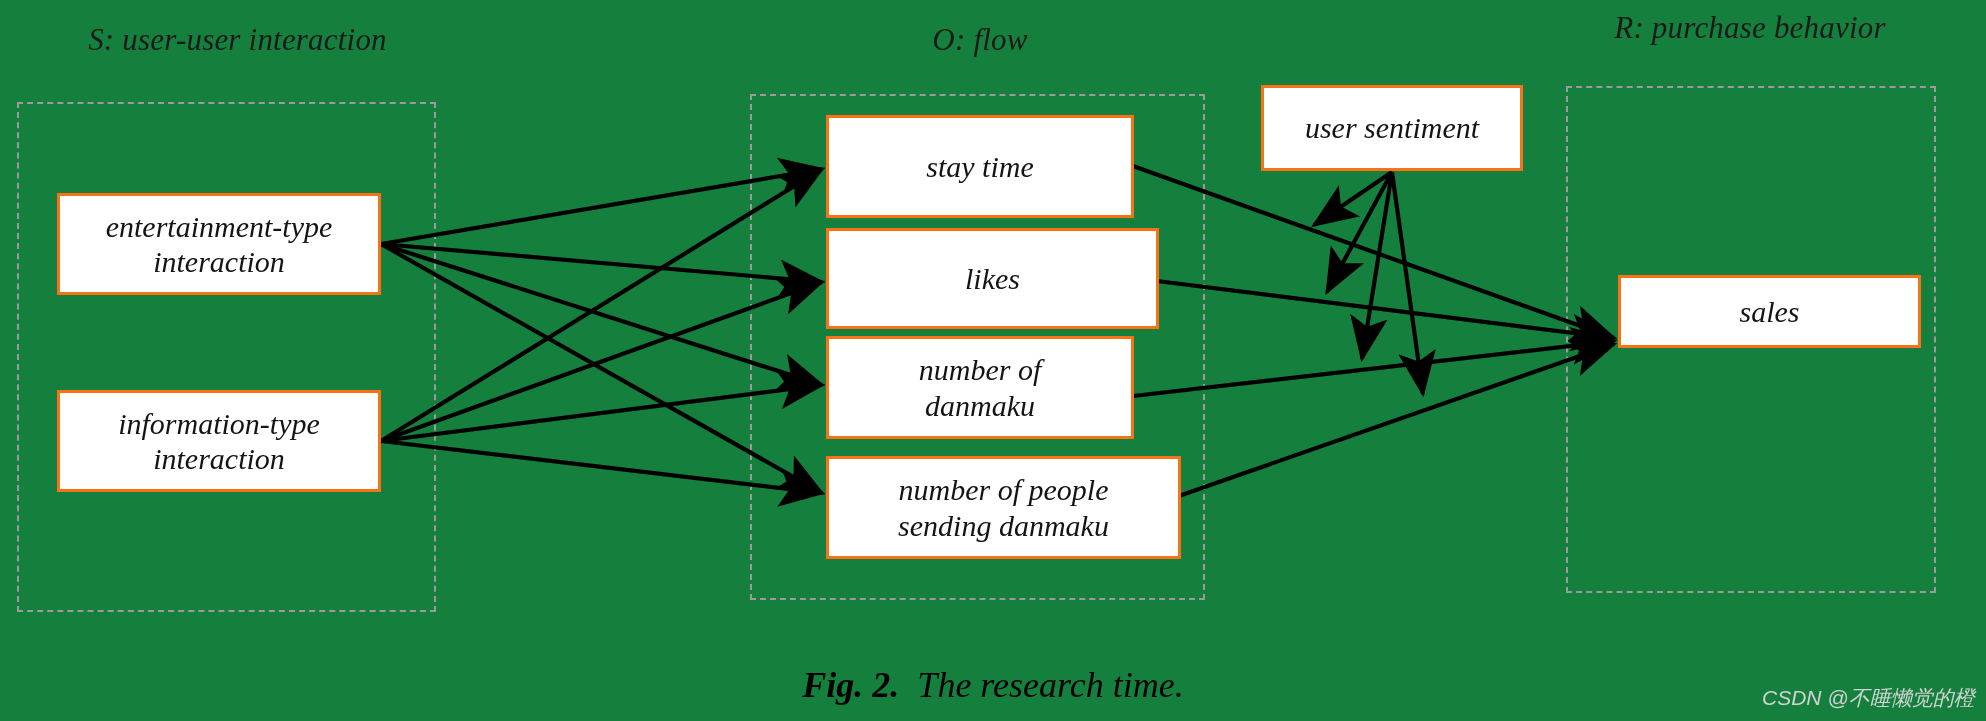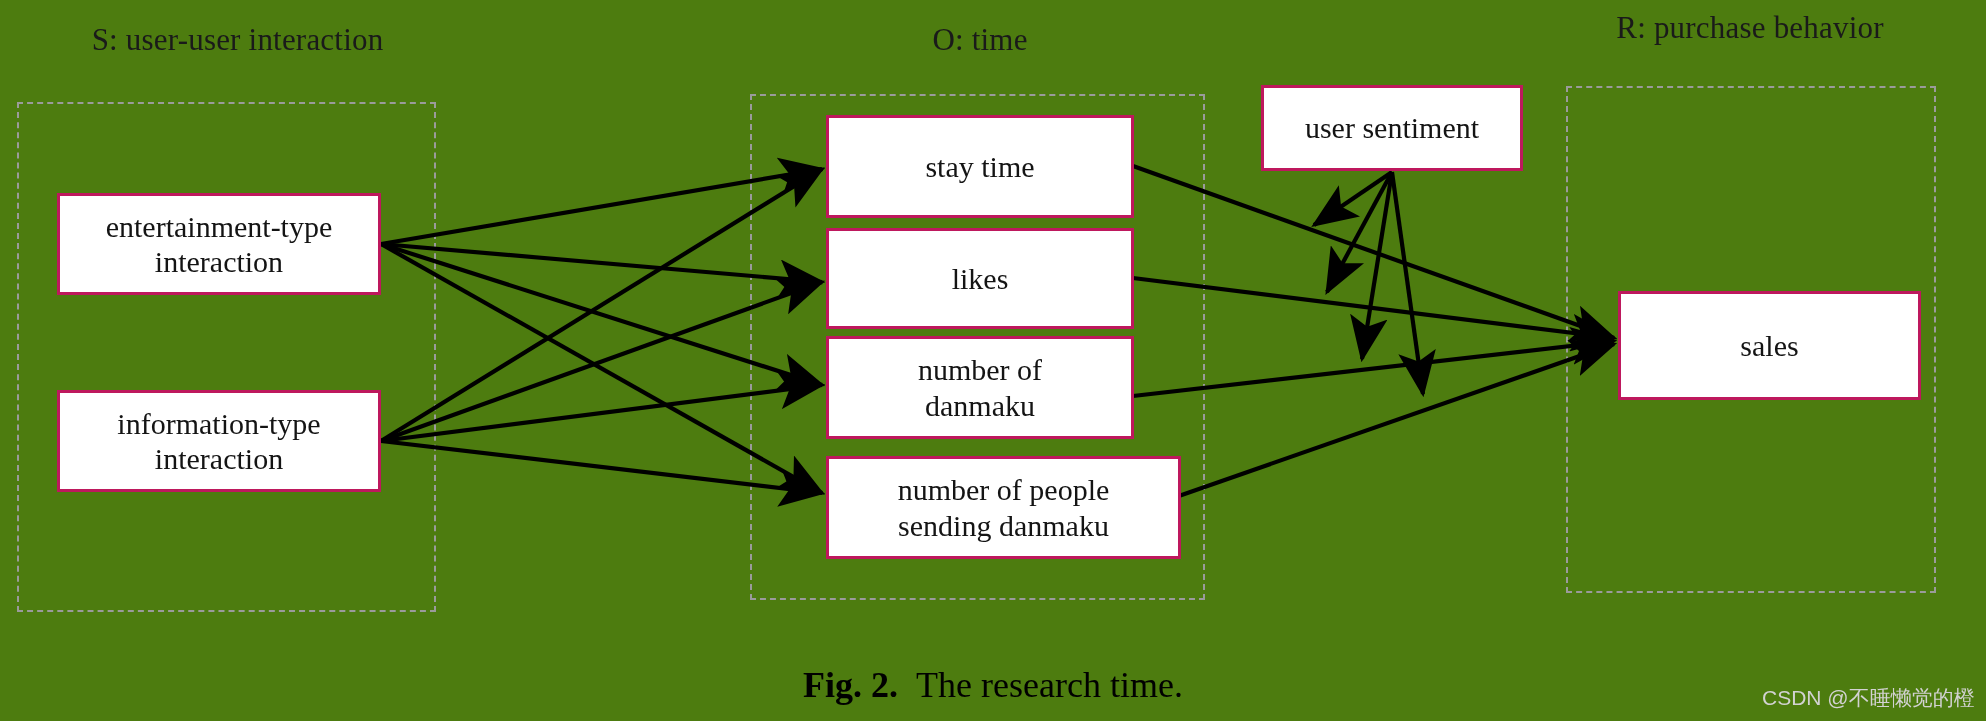--- a/index.html
+++ b/index.html
@@ -4,43 +4,44 @@
 <style>
   html, body {
     margin: 0;
     padding: 0;
     background: #ffffff;
   }
   #page {
     position: relative;
     width: 1986px;
     height: 721px;
-    background: #4d7c0f;
+    background: #15803d;
     overflow: hidden;
     font-family: "Liberation Serif", "DejaVu Serif", serif;
+    font-style: italic;
   }
   .group-label {
     position: absolute;
     font-family: "Liberation Serif", "DejaVu Serif", serif;
     font-size: 31px;
     color: #1a1a1a;
     white-space: nowrap;
     text-align: center;
     letter-spacing: 0.2px;
   }
   .dashed-region {
     position: absolute;
     border: 2px dashed #9b9b9b;
     background: transparent;
     box-sizing: border-box;
   }
   .node-box {
     position: absolute;
     box-sizing: border-box;
-    border: 3px solid #be185d;
+    border: 3px solid #f97316;
     background: #ffffff;
     display: flex;
     align-items: center;
     justify-content: center;
     text-align: center;
     font-family: "Liberation Serif", "DejaVu Serif", serif;
     font-size: 30px;
     line-height: 1.18;
     color: #141414;
     padding: 2px 8px;
@@ -79,21 +80,21 @@
     color: #d2d2d2;
     white-space: nowrap;
   }
 </style>
 </head>
 <body>
 
 <div id="page">
 
   <div class="group-label" style="left:55px; top:22px; width:365px;">S: user-user interaction</div>
-  <div class="group-label" style="left:795px; top:22px; width:370px;">O: time</div>
+  <div class="group-label" style="left:795px; top:22px; width:370px;">O: flow</div>
   <div class="group-label" style="left:1565px; top:10px; width:370px;">R: purchase behavior</div>
 
   <div class="dashed-region" style="left:17px; top:102px; width:419px; height:510px;"></div>
   <div class="dashed-region" style="left:750px; top:94px; width:455px; height:506px;"></div>
   <div class="dashed-region" style="left:1566px; top:86px; width:370px; height:507px;"></div>
 
   <svg id="edges" viewBox="0 0 1986 721">
     <defs>
       <marker id="arrowhead" markerWidth="11" markerHeight="9" refX="10.2" refY="4.5" orient="auto" markerUnits="strokeWidth">
         <path d="M0,0 L11,4.5 L0,9 L2.4,4.5 Z" fill="#000000"></path>
@@ -129,37 +130,37 @@
 interaction</span>
   </div>
   <div class="node-box" style="left:57px; top:390px; width:324px; height:102px;">
     <span class="node-text">information-type
 interaction</span>
   </div>
 
   <div class="node-box" style="left:826px; top:115px; width:308px; height:103px;">
     <span class="node-text">stay time</span>
   </div>
-  <div class="node-box" style="left:826px; top:228px; width:308px; height:101px;">
+  <div class="node-box" style="left:826px; top:228px; width:333px; height:101px;">
     <span class="node-text">likes</span>
   </div>
   <div class="node-box" style="left:826px; top:336px; width:308px; height:103px;">
     <span class="node-text">number of
 danmaku</span>
   </div>
   <div class="node-box" style="left:826px; top:456px; width:355px; height:103px;">
     <span class="node-text">number of people
 sending danmaku</span>
   </div>
 
   <div class="node-box" style="left:1261px; top:85px; width:262px; height:86px;">
     <span class="node-text">user sentiment</span>
   </div>
 
-  <div class="node-box" style="left:1618px; top:291px; width:303px; height:109px;">
+  <div class="node-box" style="left:1618px; top:275px; width:303px; height:73px;">
     <span class="node-text">sales</span>
   </div>
 
   <div class="caption" style="top:664px;">
     <span class="cap-bold">Fig. 2.</span><span>&nbsp;&nbsp;</span><span class="cap-rest">The research time.</span>
   </div>
 
   <div class="watermark" style="left:1762px; top:684px;">CSDN @不睡懒觉的橙</div>
 
 </div>

